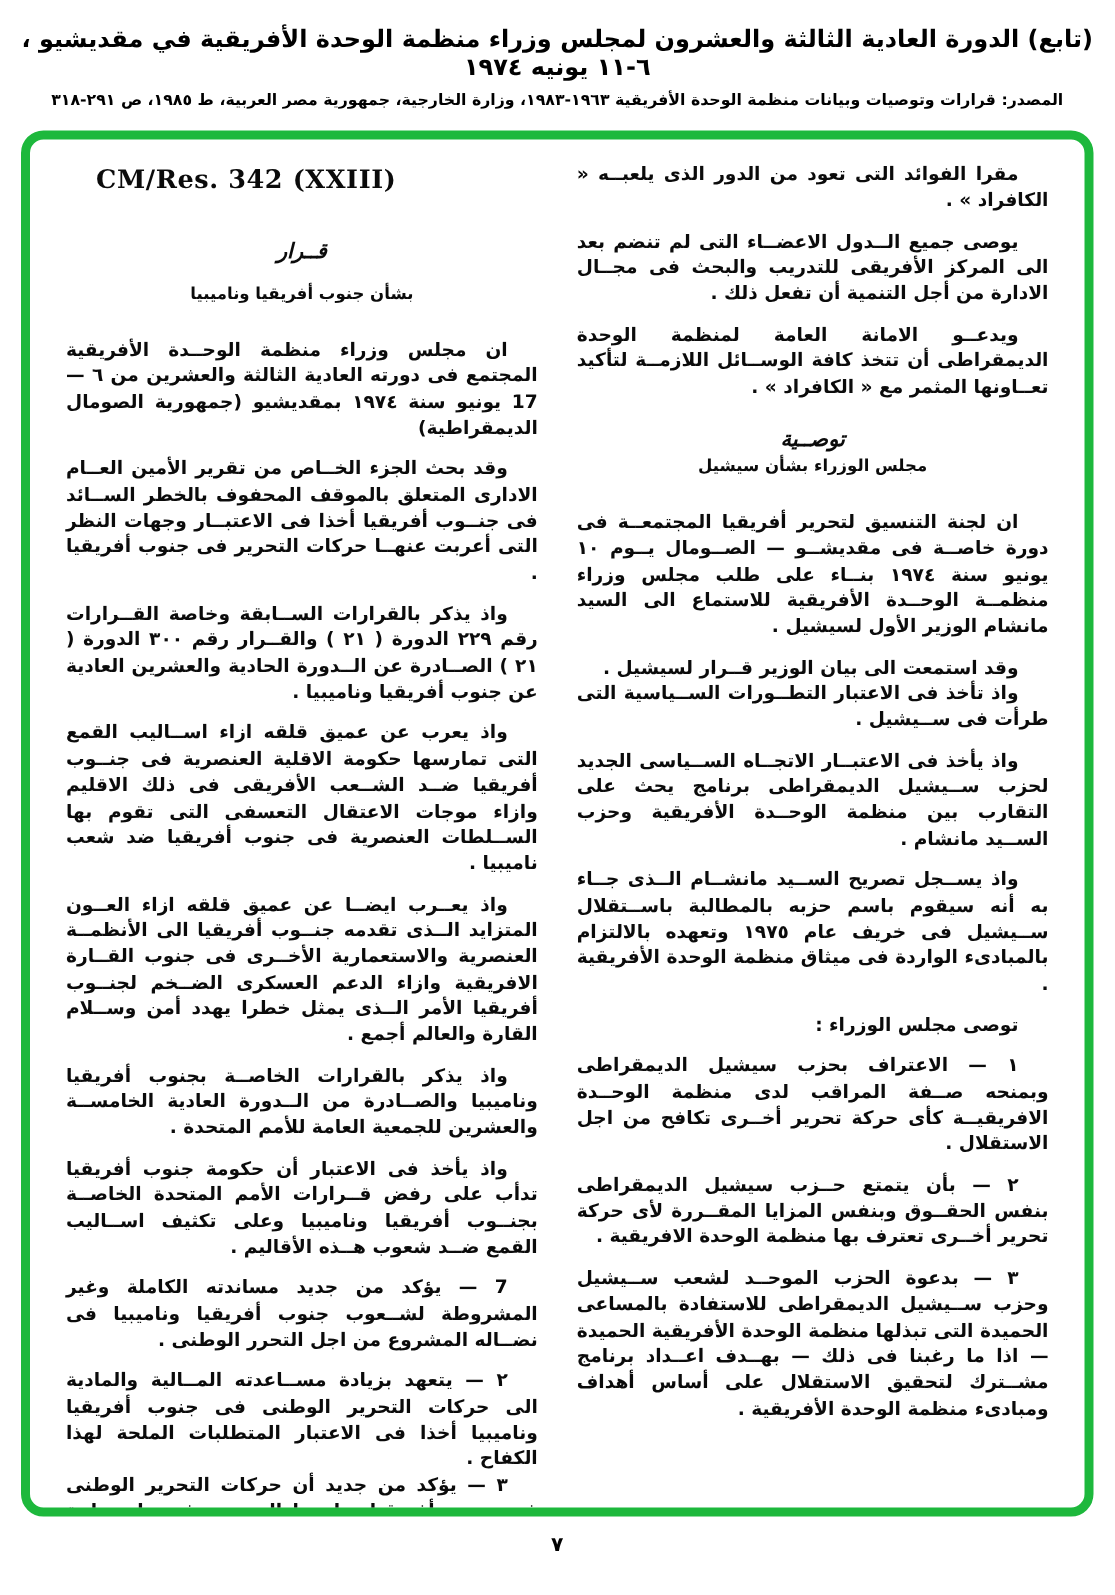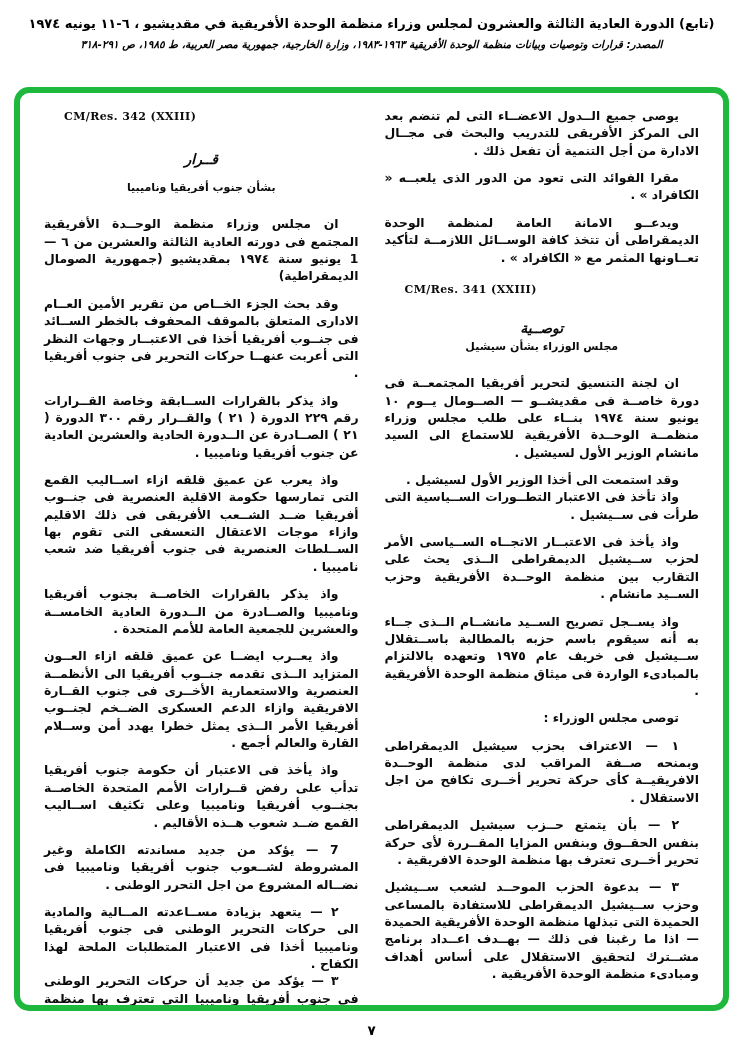--- a/index.html
+++ b/index.html
@@ -1,37 +1,37 @@
 <!DOCTYPE html>
 <html lang="ar"><head>
 <meta charset="utf-8">
 <style>
   html,body { margin:0; padding:0; background:#ffffff; }
   .page {
     position:relative; width:743px; height:1063px; background:#ffffff;
     font-family:"DejaVu Sans", sans-serif; overflow:hidden;
   }
   .page-header { padding-top:16px; text-align:center; direction:rtl; color:#000; }
-  .header-line1 { font-size:13px; font-weight:bold; }
-  .header-line2 { font-size:10.5px; font-weight:bold; margin-top:7px;font-style:italic; }
+  .header-line1 { font-size:16px; font-weight:bold; }
+  .header-line2 { font-size:10.5px; font-weight:bold; margin-top:7px; }
   .frame {
     position:absolute; left:14px; top:87px; width:715px; height:924px;
     box-sizing:border-box; border:6px solid #1db83c; border-radius:15px;
     padding:14px 24px 8px; background:#ffffff; overflow:hidden;
   }
   .cols { display:flex; direction:rtl; gap:26px; }
   .col {
     flex:1 1 0; direction:rtl; text-align:justify;
     font-weight:bold; color:#0b0b0b; font-size:12.4px; line-height:1.40;
   }
   .col p { margin:0 0 10px; text-indent:20px; }
   .col p.no-gap { margin-bottom:0; }
   .cmres {
     direction:ltr; text-align:left; text-indent:0;
-    font-family:"DejaVu Serif", serif; font-size:11px; letter-spacing:0.4px;
+    font-family:"DejaVu Serif", serif; font-size:17px; letter-spacing:0.4px;
   }
   .col-left .cmres { margin:2px 0 26px; }
   .col-right .cmres { margin:16px 0 22px; }
   .doc-title { text-align:center !important; text-indent:0 !important; font-size:14px; margin:6px 0 10px !important;font-style:italic; }
   .doc-title.tight { margin:18px 0 0 !important; }
   .doc-subtitle { text-align:center !important; text-indent:0 !important; font-size:11px; margin:0 0 20px !important; }
   .page-footer {
     position:absolute; left:0; top:1022px; width:100%;
     text-align:center; font-weight:bold; font-size:13.5px; color:#000;
   }
@@ -43,47 +43,46 @@
 
   <div class="page-header">
     <div class="header-line1">(تابع) الدورة العادية الثالثة والعشرون لمجلس وزراء منظمة الوحدة الأفريقية في مقديشيو ، ٦-١١ يونيه ١٩٧٤</div>
     <div class="header-line2">المصدر: قرارات وتوصيات وبيانات منظمة الوحدة الأفريقية ١٩٦٣-١٩٨٣، وزارة الخارجية، جمهورية مصر العربية، ط ١٩٨٥، ص ٢٩١-٣١٨</div>
   </div>
 
   <div class="frame" style="border-color: rgb(29, 184, 60);">
     <div class="cols">
 
       <div class="col col-right">
+        <p>مقرا الفوائد التى تعود من الدور الذى يلعبــه « الكافراد » .</p>
         <p>يوصى جميع الــدول الاعضــاء التى لم تنضم بعد الى المركز الأفريقى للتدريب والبحث فى مجــال الادارة من أجل التنمية أن تفعل ذلك .</p>
-        <p>مقرا الفوائد التى تعود من الدور الذى يلعبــه « الكافراد » .</p>
         <p>ويدعــو الامانة العامة لمنظمة الوحدة الديمقراطى أن تتخذ كافة الوســائل اللازمــة لتأكيد تعــاونها المثمر مع « الكافراد » .</p>
-        <p class="cmres">CM/Res. 341 (XXIII)</p>
         <p class="doc-title tight">توصــية</p>
         <p class="doc-subtitle">مجلس الوزراء بشأن سيشيل</p>
         <p>ان لجنة التنسيق لتحرير أفريقيا المجتمعــة فى دورة خاصــة فى مقديشــو — الصــومال يــوم ١٠ يونيو سنة ١٩٧٤ بنــاء على طلب مجلس وزراء منظمــة الوحــدة الأفريقية للاستماع الى السيد مانشام الوزير الأول لسيشيل .</p>
-        <p class="no-gap">وقد استمعت الى أخذا الوزير الأول لسيشيل .</p>
+        <p class="no-gap">وقد استمعت الى بيان الوزير قــرار لسيشيل .</p>
         <p>واذ تأخذ فى الاعتبار التطــورات الســياسية التى طرأت فى ســيشيل .</p>
-        <p>واذ يأخذ فى الاعتبــار الاتجــاه الســياسى الأمر لحزب ســيشيل الديمقراطى الــذى يحث على التقارب بين منظمة الوحــدة الأفريقية وحزب الســيد مانشام .</p>
+        <p>واذ يأخذ فى الاعتبــار الاتجــاه الســياسى الجديد لحزب ســيشيل الديمقراطى برنامج يحث على التقارب بين منظمة الوحــدة الأفريقية وحزب الســيد مانشام .</p>
         <p>واذ يســجل تصريح الســيد مانشــام الــذى جــاء به أنه سيقوم باسم حزبه بالمطالبة باســتقلال ســيشيل فى خريف عام ١٩٧٥ وتعهده بالالتزام بالمبادىء الواردة فى ميثاق منظمة الوحدة الأفريقية .</p>
         <p>توصى مجلس الوزراء :</p>
         <p>١ — الاعتراف بحزب سيشيل الديمقراطى وبمنحه صــفة المراقب لدى منظمة الوحــدة الافريقيــة كأى حركة تحرير أخــرى تكافح من اجل الاستقلال .</p>
         <p>٢ — بأن يتمتع حــزب سيشيل الديمقراطى بنفس الحقــوق وبنفس المزايا المقــررة لأى حركة تحرير أخــرى تعترف بها منظمة الوحدة الافريقية .</p>
         <p>٣ — بدعوة الحزب الموحــد لشعب ســيشيل وحزب ســيشيل الديمقراطى للاستفادة بالمساعى الحميدة التى تبذلها منظمة الوحدة الأفريقية الحميدة — اذا ما رغبنا فى ذلك — بهــدف اعــداد برنامج مشــترك لتحقيق الاستقلال على أساس أهداف ومبادىء منظمة الوحدة الأفريقية .</p>
       </div>
 
       <div class="col col-left">
         <p class="cmres">CM/Res. 342 (XXIII)</p>
         <p class="doc-title">قــرار</p>
         <p class="doc-subtitle">بشأن جنوب أفريقيا وناميبيا</p>
-        <p>ان مجلس وزراء منظمة الوحــدة الأفريقية المجتمع فى دورته العادية الثالثة والعشرين من ٦ — 1 يونيو سنة ١٩٧٤ بمقديشيو (جمهورية الصومال الديمقراطية)</p>
+        <p>ان مجلس وزراء منظمة الوحــدة الأفريقية المجتمع فى دورته العادية الثالثة والعشرين من ٦ — 17 يونيو سنة ١٩٧٤ بمقديشيو (جمهورية الصومال الديمقراطية)</p>
         <p>وقد بحث الجزء الخــاص من تقرير الأمين العــام الادارى المتعلق بالموقف المحفوف بالخطر الســائد فى جنــوب أفريقيا أخذا فى الاعتبــار وجهات النظر التى أعربت عنهــا حركات التحرير فى جنوب أفريقيا .</p>
         <p>واذ يذكر بالقرارات الســابقة وخاصة القــرارات رقم ٢٢٩ الدورة ( ٢١ ) والقــرار رقم ٣٠٠ الدورة ( ٢١ ) الصــادرة عن الــدورة الحادية والعشرين العادية عن جنوب أفريقيا وناميبيا .</p>
         <p>واذ يعرب عن عميق قلقه ازاء اســاليب القمع التى تمارسها حكومة الاقلية العنصرية فى جنــوب أفريقيا ضــد الشــعب الأفريقى فى ذلك الاقليم وازاء موجات الاعتقال التعسفى التى تقوم بها الســلطات العنصرية فى جنوب أفريقيا ضد شعب ناميبيا .</p>
+        <p>واذ يعــرب ايضــا عن عميق قلقه ازاء العــون المتزايد الــذى تقدمه جنــوب أفريقيا الى الأنظمــة العنصرية والاستعمارية الأخــرى فى جنوب القــارة الافريقية وازاء الدعم العسكرى الضــخم لجنــوب أفريقيا الأمر الــذى يمثل خطرا يهدد أمن وســلام القارة والعالم أجمع .</p>
         <p>واذ يذكر بالقرارات الخاصــة بجنوب أفريقيا وناميبيا والصــادرة من الــدورة العادية الخامســة والعشرين للجمعية العامة للأمم المتحدة .</p>
-        <p>واذ يعــرب ايضــا عن عميق قلقه ازاء العــون المتزايد الــذى تقدمه جنــوب أفريقيا الى الأنظمــة العنصرية والاستعمارية الأخــرى فى جنوب القــارة الافريقية وازاء الدعم العسكرى الضــخم لجنــوب أفريقيا الأمر الــذى يمثل خطرا يهدد أمن وســلام القارة والعالم أجمع .</p>
         <p>واذ يأخذ فى الاعتبار أن حكومة جنوب أفريقيا تدأب على رفض قــرارات الأمم المتحدة الخاصــة بجنــوب أفريقيا وناميبيا وعلى تكثيف اســاليب القمع ضــد شعوب هــذه الأقاليم .</p>
         <p>7 — يؤكد من جديد مساندته الكاملة وغير المشروطة لشــعوب جنوب أفريقيا وناميبيا فى نضــاله المشروع من اجل التحرر الوطنى .</p>
         <p class="no-gap">٢ — يتعهد بزيادة مســاعدته المــالية والمادية الى حركات التحرير الوطنى فى جنوب أفريقيا وناميبيا أخذا فى الاعتبار المتطلبات الملحة لهذا الكفاح .</p>
         <p>٣ — يؤكد من جديد أن حركات التحرير الوطنى فى جنوب أفريقيا وناميبيا التى تعترف بها منظمة الوحــدة</p>
       </div>
 
     </div>
   </div>
 
   <div class="page-footer">٧</div>

